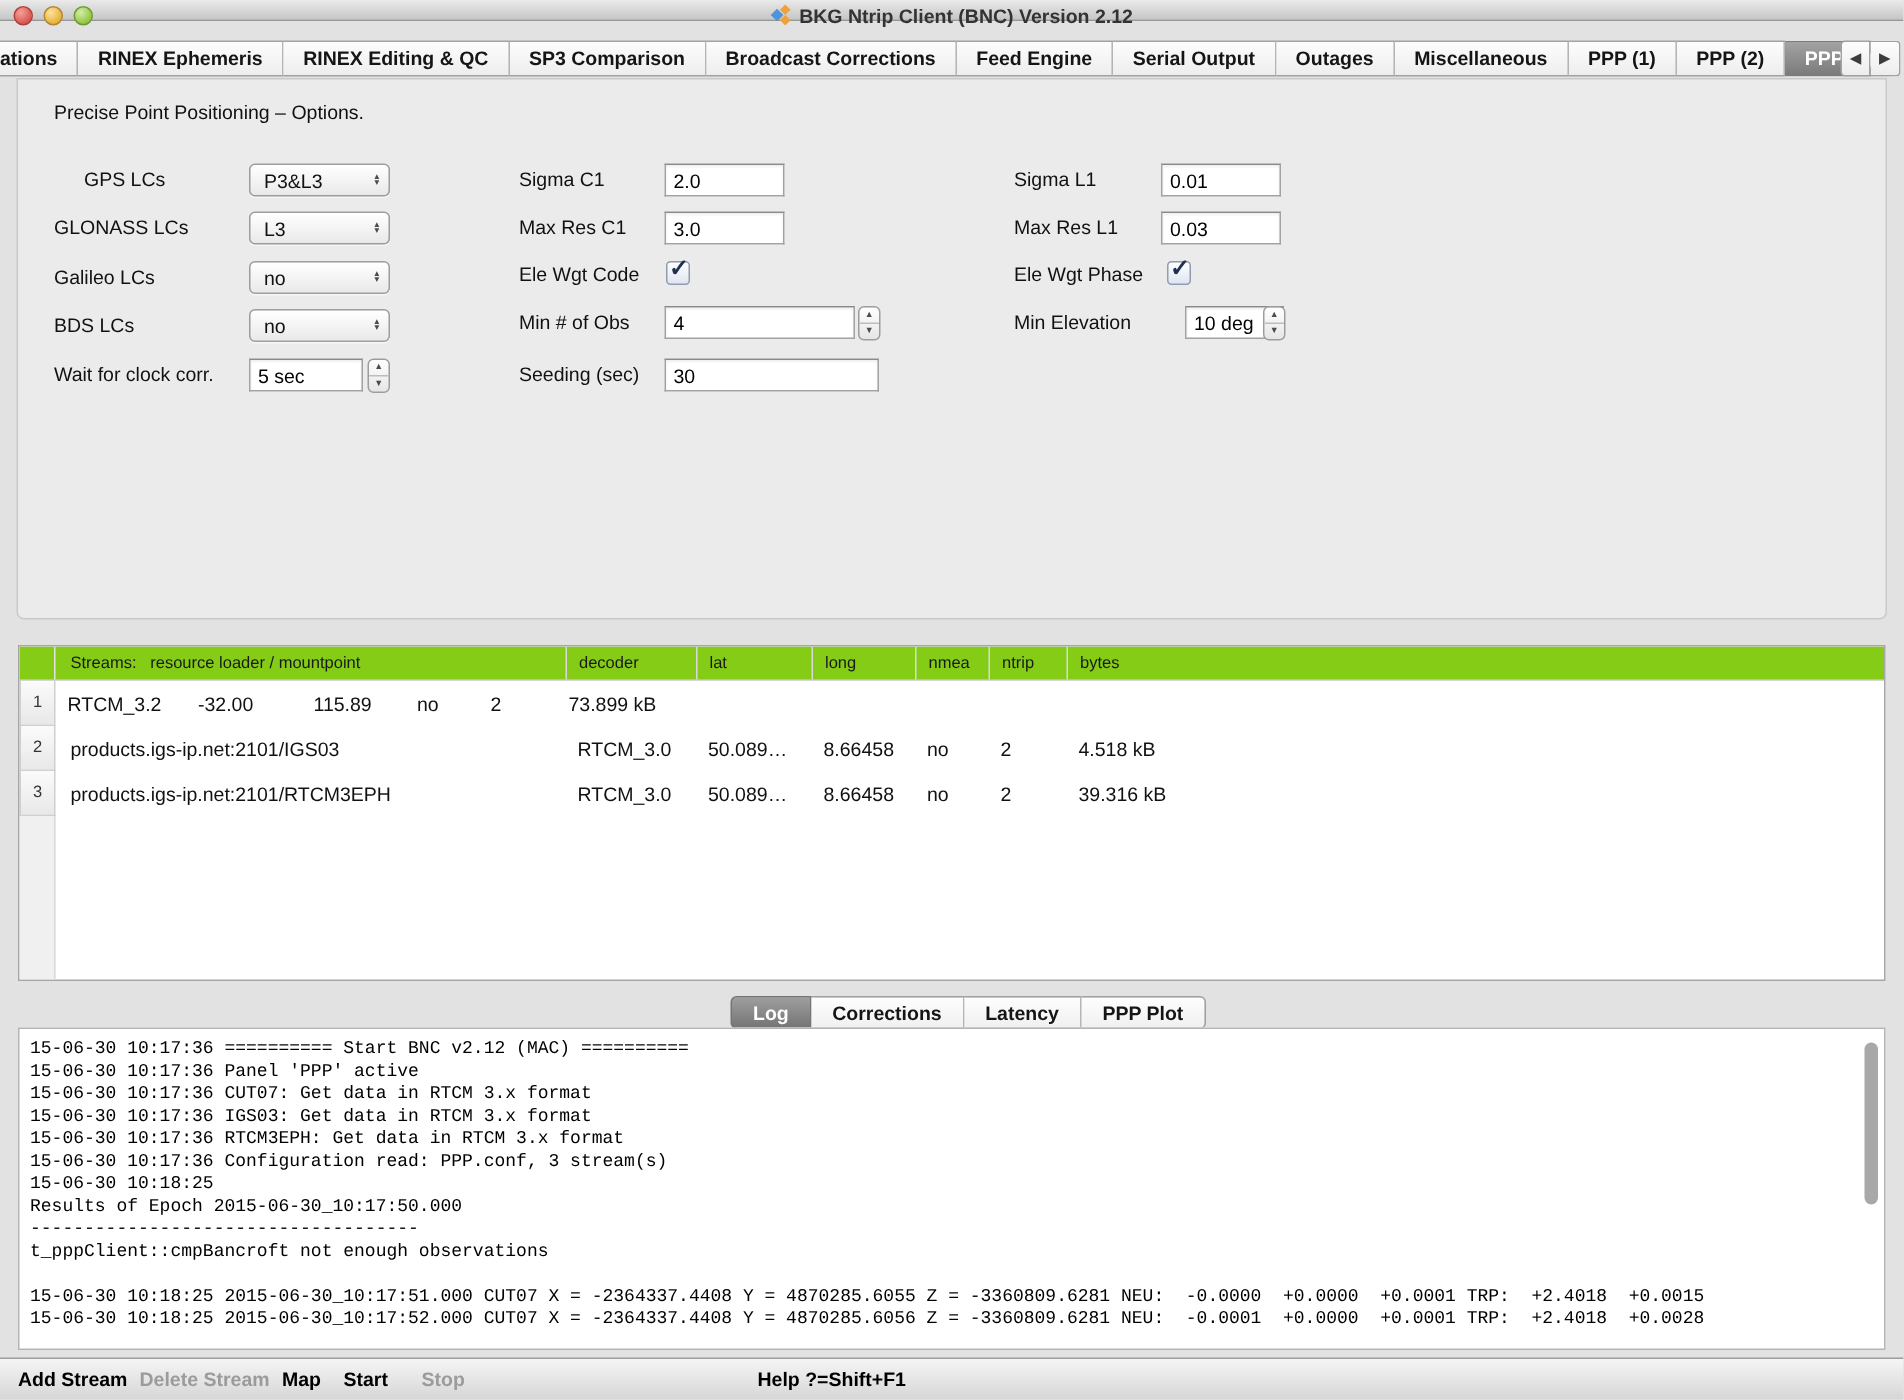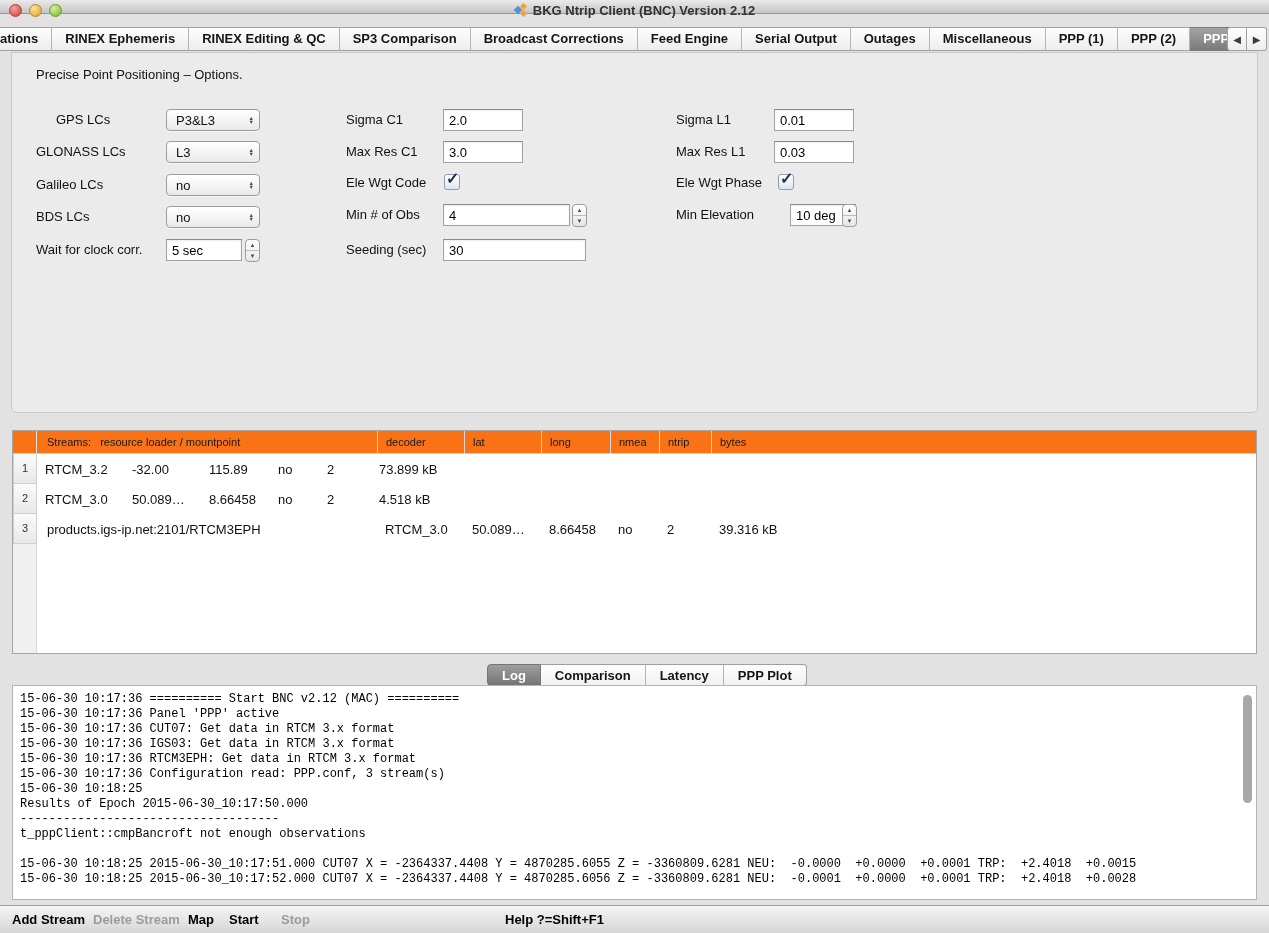--- a/index.html
+++ b/index.html
@@ -96,21 +96,21 @@
   }
   .checkbox .check {
     position:absolute; left:1px; top:-6px; font-size:16px; font-weight:bold; color:#20304f;
   }
 
   
   .streams {
     position:absolute; left:12px; top:430px; width:1245px; height:224px;
     background:#fff; border:1px solid #a6a6a6; overflow:hidden;
   }
-  .s-header { display:flex; height:23px; background:#f97316; border-bottom:1px solid #d6d6d6; }
+  .s-header { display:flex; height:23px; background:#84cc16; border-bottom:1px solid #d6d6d6; }
   .s-header .hcell {
     font-size:11px; color:#1a1a1a; line-height:22px; padding-left:8px;
     border-left:1px solid #d9d9d9; white-space:pre; overflow:hidden;
   }
   .s-header .hcell.first { border-left:none; padding-left:10px; }
   .s-gutter-head { width:24px; border-right:1px solid #e2e2e2; }
   .s-row { display:flex; height:30px; align-items:center; }
   .s-row .cell { font-size:13px; padding-left:8px; white-space:nowrap; overflow:hidden; }
   .s-row .cell.first { padding-left:10px; }
   .gutter-cell {
@@ -302,20 +302,21 @@
     <div class="cell c-dec">RTCM_3.2</div>
     <div class="cell c-lat">-32.00</div>
     <div class="cell c-long">115.89</div>
     <div class="cell c-nmea">no</div>
     <div class="cell c-ntrip">2</div>
     <div class="cell c-bytes">73.899 kB</div>
   </div>
 
   <div class="s-row">
     <div class="gutter-cell">2</div>
+    <div class="cell first c-mount">products.igs-ip.net:2101/IGS03</div>
     <div class="cell c-dec">RTCM_3.0</div>
     <div class="cell c-lat">50.089…</div>
     <div class="cell c-long">8.66458</div>
     <div class="cell c-nmea">no</div>
     <div class="cell c-ntrip">2</div>
     <div class="cell c-bytes">4.518 kB</div>
   </div>
 
   <div class="s-row">
     <div class="gutter-cell">3</div>
@@ -326,21 +327,21 @@
     <div class="cell c-nmea">no</div>
     <div class="cell c-ntrip">2</div>
     <div class="cell c-bytes">39.316 kB</div>
   </div>
 
   <div class="gutter-rest"></div>
 </div>
 
 <div class="seg-tabs">
   <div class="seg selected">Log</div>
-  <div class="seg">Comparison</div>
+  <div class="seg">Corrections</div>
   <div class="seg">Latency</div>
   <div class="seg">PPP Plot</div>
 </div>
 
 <div class="log-pane">
   <div class="log-text">
     <div class="logline">15-06-30 10:17:36 ========== Start BNC v2.12 (MAC) ==========</div>
     <div class="logline">15-06-30 10:17:36 Panel 'PPP' active</div>
     <div class="logline">15-06-30 10:17:36 CUT07: Get data in RTCM 3.x format</div>
     <div class="logline">15-06-30 10:17:36 IGS03: Get data in RTCM 3.x format</div>

